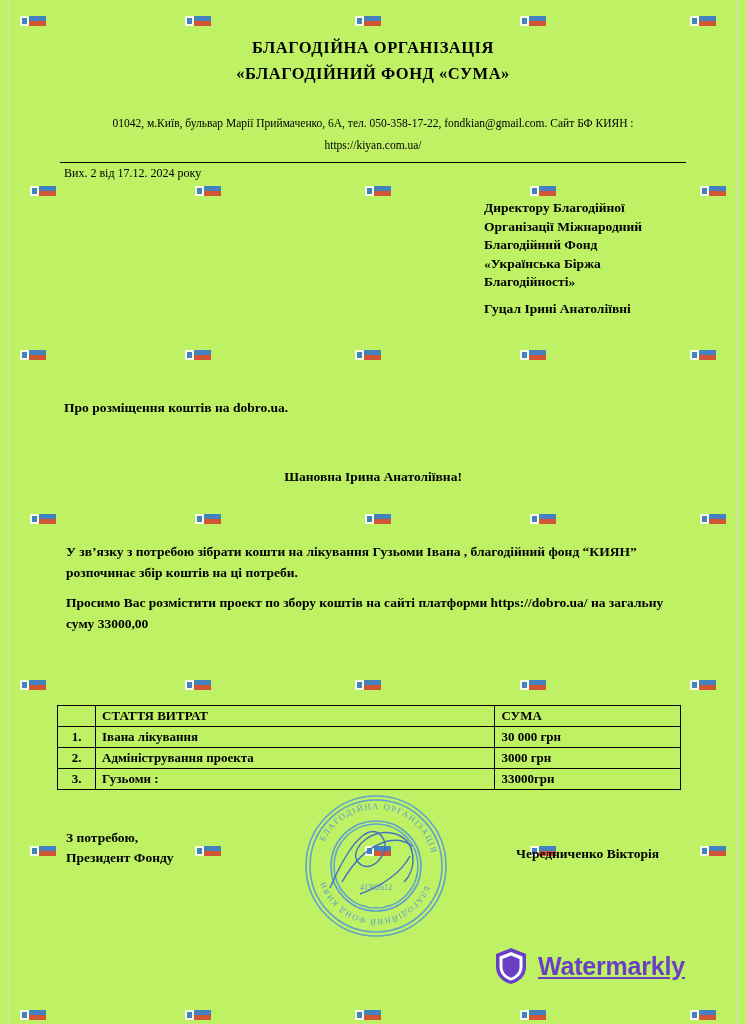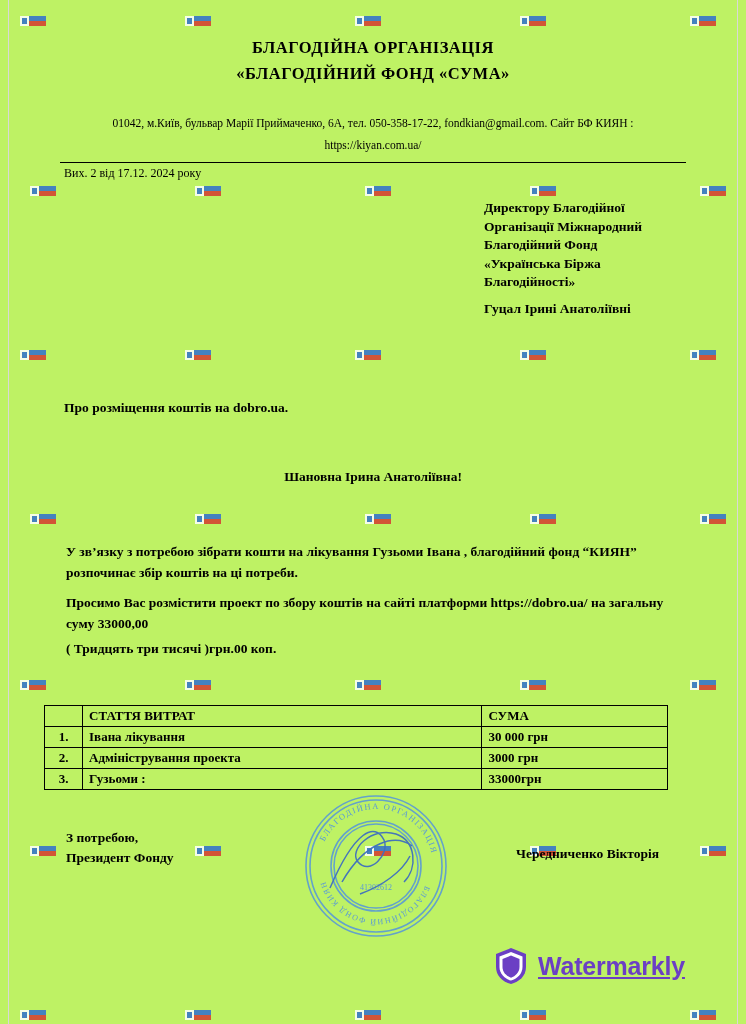--- a/index.html
+++ b/index.html
@@ -148,21 +148,21 @@
     font-weight: bold;
     line-height: 21px;
   }
   #para1 { top: 541px; }
   #para2 { top: 592px; }
   #para3 { top: 638px; }
 
   
   #cost-table {
     position: absolute;
-    left: 44px;
+    left: 57px;
     top: 705px;
     width: 624px;
     border-collapse: collapse;
     font-size: 13px;
     font-weight: bold;
   }
   #cost-table td {
     border: 1px solid #000;
     padding: 1px 6px;
     height: 18px;
@@ -453,21 +453,20 @@
 Організації Міжнародний
 Благодійний Фонд
 «Українська Біржа
 Благодійності»</div>
   <div id="addressee-name">Гуцал Ірині Анатоліївні</div>
 
   <div id="subject">Про розміщення коштів на dobro.ua.</div>
   <div id="salutation">Шановна Ірина Анатоліївна!</div>
   <div class="para" id="para1">У зв’язку з потребою зібрати кошти на лікування Гузьоми Івана , благодійний фонд “КИЯН” розпочинає збір коштів на ці потреби.</div>
   <div class="para" id="para2">Просимо Вас розмістити проект по збору коштів на сайті платформи  https://dobro.ua/  на загальну суму 33000,00</div>
-  <div class="para" id="para3">( Тридцять три  тисячі )грн.00 коп.</div>
 
   <table id="cost-table">
     <tbody>
       <tr>
         <td class="num"></td>
         <td class="item">СТАТТЯ ВИТРАТ</td>
         <td class="sum">СУМА</td>
       </tr>
       <tr>
         <td class="num">1.</td>

